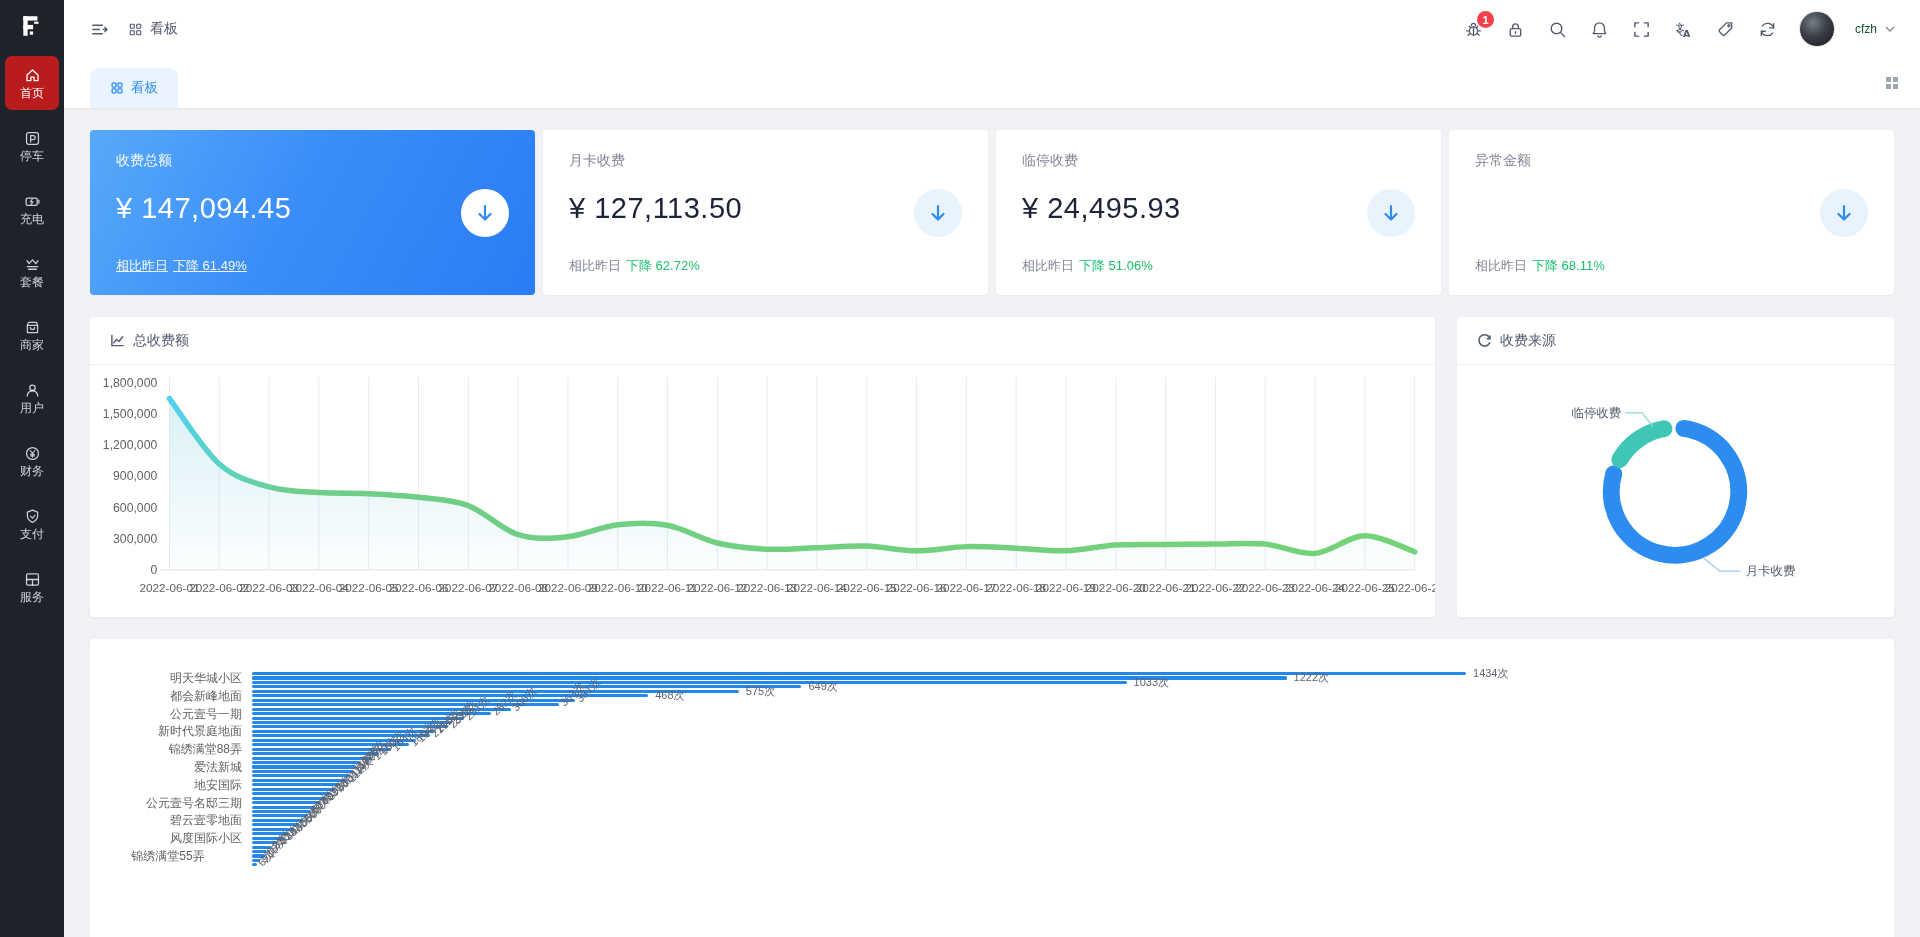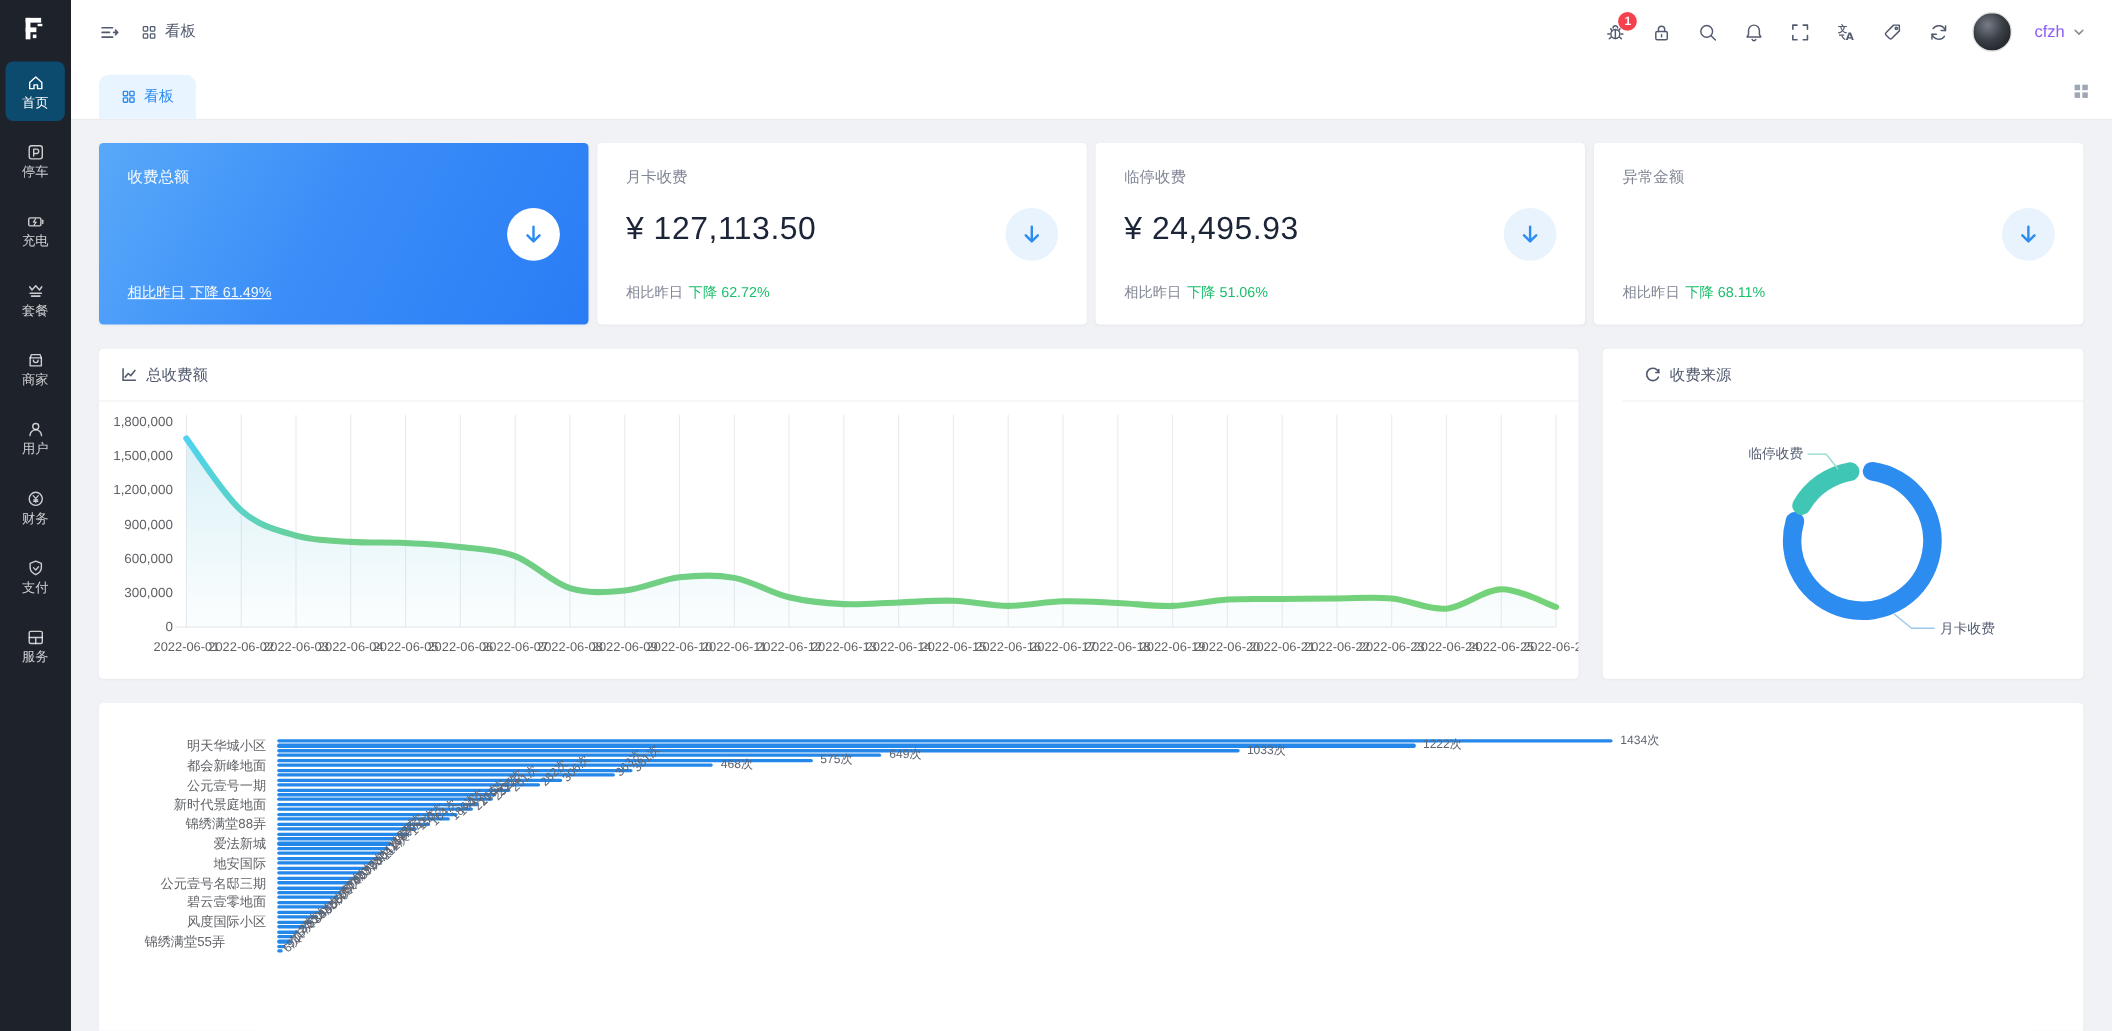--- a/index.html
+++ b/index.html
@@ -9,41 +9,41 @@
   
   .sidebar { position:fixed; left:0; top:0; width:64px; height:937px; background:#1e222b;
     display:flex; flex-direction:column; align-items:center; z-index:30; }
   .logo { width:64px; height:52px; display:flex; align-items:center; justify-content:center; }
   .side-nav { width:100%; display:flex; flex-direction:column; align-items:center; padding-top:4px; }
   .side-item { width:54px; height:54px; margin-bottom:9px; border-radius:7px; display:flex;
     flex-direction:column; align-items:center; justify-content:center; gap:3px; cursor:pointer;
     color:rgba(255,255,255,.78); }
   .side-item svg { width:17px; height:17px; }
   .side-item .side-label { font-size:12px; line-height:1; }
-  .side-item.active { background:#0c4a6e; color:#fff; }
+  .side-item.active { background:#b91c1c; color:#fff; }
 
   
   .main { margin-left:64px; }
   .navbar { height:58px; background:#fff; display:flex; align-items:center; padding:0 24px;
     position:relative; z-index:20; }
   .nav-left { display:flex; align-items:center; gap:18px; }
   .tb-icon { display:inline-flex; width:22px; height:22px; align-items:center; justify-content:center;
     cursor:pointer; color:#515a6e; position:relative; }
   .tb-icon svg { width:19px; height:19px; }
   .breadcrumb { display:flex; align-items:center; gap:7px; color:#515a6e; font-size:14px; }
   .breadcrumb svg { width:15px; height:15px; }
   .nav-right { margin-left:auto; display:flex; align-items:center; gap:20px; }
   .badge { position:absolute; top:-7px; right:-9px; min-width:17px; height:17px; border-radius:9px;
     background:#f5414e; color:#fff; font-size:11px; display:flex; align-items:center;
     justify-content:center; padding:0 4px; font-weight:bold; }
   .avatar { width:36px; height:36px; border-radius:50%;
     background:radial-gradient(circle at 38% 32%, #777d86 0%, #3a3f46 45%, #14161a 100%);
     border:1px solid #e2e2e2; cursor:pointer; }
   .user-wrap { display:flex; align-items:center; gap:7px; cursor:pointer; }
-  .username { font-size:15px; color:#8b5cf6;text-align:center; }
+  .username { font-size:12px; color:#14532d;text-align:center; }
 
   
   .tabbar { height:50px; background:#fff; box-shadow:0 1px 2px rgba(0,0,0,.06); display:flex;
     align-items:flex-end; padding:0 0 0 26px; position:relative; z-index:10; }
   .tab { height:40px; padding:0 20px; background:#e8f4ff; border-radius:9px 9px 0 0; display:flex;
     align-items:center; gap:7px; color:#2d8cf0; font-size:13.5px; cursor:pointer; }
   .tab svg { width:14px; height:14px; }
   .tab-tools { margin-left:auto; margin-right:20px; align-self:center; color:#9ea7b4; cursor:pointer;
     display:flex; }
   .tab-tools svg { width:16px; height:16px; }
@@ -67,21 +67,21 @@
     cursor:pointer; }
   .stat-card.hl .sc-circle { background:#fff; }
   .sc-circle svg { width:22px; height:22px; }
 
   .charts-row { display:flex; gap:22px; margin-top:22px; }
   .panel { background:#fff; border-radius:4px; box-shadow:0 1px 3px rgba(0,30,80,.04); }
   .panel-header { height:48px; display:flex; align-items:center; gap:8px; padding:0 20px;
     font-size:14px; color:#515a6e; border-bottom:1px solid #f0f0f0; }
   .panel-header svg { width:15px; height:15px; }
   .line-panel { flex:1; height:300px; }
-  .pie-panel { width:437px; height:300px;padding-left:18px; }
+  .pie-panel { width:437px; height:300px; }
   .line-plot { width:100%; height:251px; }
   .line-plot svg { display:block; width:100%; height:251px; }
 
   .bar-panel { margin-top:22px; height:340px; }
   .bar-plot { position:relative; height:290px; overflow:hidden; }
   .bar-cat { position:absolute; width:148px; text-align:right; font-size:12px; color:#606266;
     line-height:14px; transform:translateY(-50%); }
   .bar { position:absolute; height:3.1px; background:#2388e9; border-radius:1.6px; }
   .bar-val { position:absolute; font-size:11px; color:#5e6470; white-space:nowrap; line-height:11px; }
   .bar-val.rot { transform:rotate(-45deg); transform-origin:0 50%; }
@@ -282,20 +282,21 @@
         <rect x="2" y="9" width="5" height="5"></rect>
           <rect x="9" y="9" width="5" height="5"></rect>
       </svg>
     </span>
   </div>
 
   <div class="content">
     <div class="cards-row" id="cards-row">
         <section class="stat-card hl">
     <div class="sc-title">收费总额</div>
+    <div class="sc-value">¥ 147,094.45</div>
     <div class="sc-compare">相比昨日<span class="pct">下降 61.49%</span></div>
     <span class="sc-circle">
       <span style="display:flex">
               <svg viewBox="0 0 22 22" fill="none" stroke="#2d8cf0" stroke-width="2.2" stroke-linecap="round" stroke-linejoin="round">
                 <path d="M11 4v13M5.5 12l5.5 5.5L16.5 12"></path>
               </svg>
             </span>
     </span>
         </section>
         <section class="stat-card">

